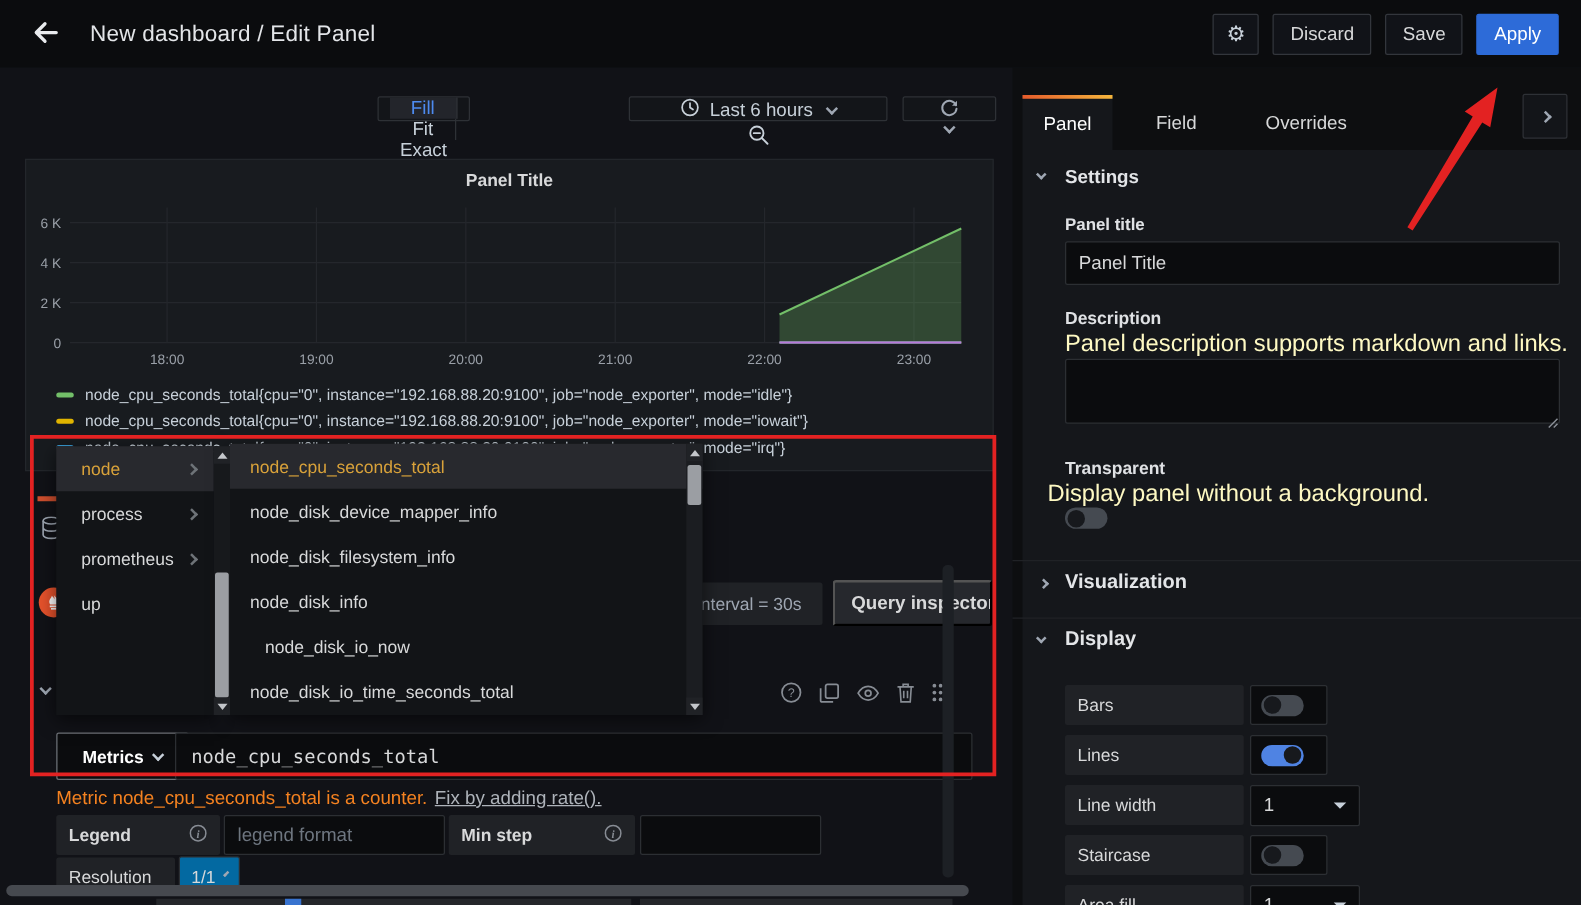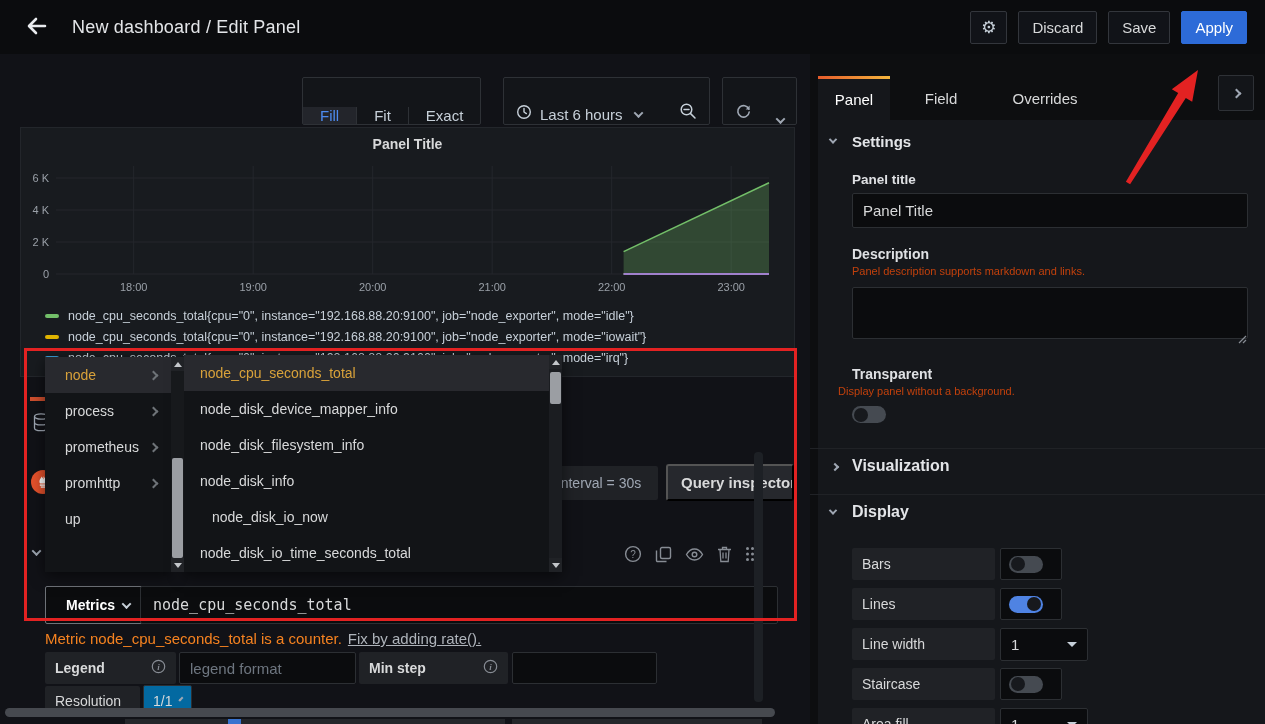--- a/index.html
+++ b/index.html
@@ -10,21 +10,21 @@
   
   .topnav { position:absolute; left:0; top:0; width:1265px; height:54px; background:#0b0c0e; display:flex; align-items:center; }
   .backbtn { width:40px; height:40px; margin-left:16px; border:none; background:transparent; color:#e9ebee; cursor:pointer; display:flex; align-items:center; justify-content:center; }
   .navtitle { margin-left:16px; font-size:18px; color:#e3e5e8; letter-spacing:.2px; }
   .nav-actions { margin-left:auto; display:flex; gap:11px; padding-right:18px; align-items:center; }
   .btn { height:33px; border-radius:2px; border:1px solid #33363c; background:#111318; color:#d8d9da; font-size:15px; font-family:"Liberation Sans",sans-serif; padding:0 13px; cursor:pointer; display:flex; align-items:center; justify-content:center; }
   .btn.icon-btn { width:37px; padding:0; font-size:17px; color:#c7d0d9; }
   .btn.primary { background:#2d6bd8; border-color:#2d6bd8; color:#fff; }
 
   
-  .group { position:absolute; top:77px; height:48px; background:#131519; border:1px solid #2e3136; border-radius:2px; display:flex; align-items:flex-end; }
+  .group { position:absolute; top:77px; height:20px; background:#131519; border:1px solid #2e3136; border-radius:2px; display:flex; align-items:center;flex-direction:column; }
   .seg { display:flex; align-items:center; padding:0 17px; font-size:15px; color:#c7d0d9; cursor:pointer; border-right:1px solid #2e3136; }
   .seg:last-child { border-right:none; }
   .seg.active { background:#23252b; color:#4d8bf0; }
   .tp-part { display:flex; align-items:center; gap:8px; padding:0 12px; cursor:pointer; }
   .vdiv { width:1px; background:#2e3136; }
   .chv { display:inline-block; width:7px; height:7px; border-right:2px solid currentColor; border-bottom:2px solid currentColor; }
   .chv.down { transform:rotate(45deg) translate(-1px,-1px); }
   .chv.right { transform:rotate(-45deg); }
   .timelabel { font-size:15px; color:#c7d0d9; }
 
@@ -73,21 +73,21 @@
   
   .sidebar { position:absolute; left:810px; top:54px; width:455px; height:670px; background:#0d0e10; }
   .sb-content { position:absolute; left:8px; top:66px; right:0; bottom:0; background:#15171b; }
   .tab { position:absolute; top:22px; height:44px; display:flex; align-items:center; justify-content:center; font-size:15px; color:#d8d9da; cursor:pointer; }
   .tab.active { background:#15171b; border-top:3px solid; border-image:linear-gradient(to right,#e55a2b,#f5b73d) 1; color:#fff; }
   .collapse-btn { position:absolute; left:408px; top:21px; width:36px; height:36px; background:#131519; border:1px solid #2e3136; border-radius:2px; color:#9fa7b3; display:flex; align-items:center; justify-content:center; cursor:pointer; }
   .sec-head { position:absolute; font-size:15px; font-weight:bold; color:#e3e5e8; }
   .sec-chev { position:absolute; color:#9fa7b3; }
   .fld-label { position:absolute; font-size:13.5px; color:#c7d0d9; }
   .fld-label.b { font-weight:bold; color:#dfe1e4; font-size:14px; }
-  .hint { position:absolute; font-size:11px; color:#c2410c; }
+  .hint { position:absolute; font-size:19px; color:#fef9c3; }
   .s-input { position:absolute; background:#0b0c0e; border:1px solid #2c2f33; border-radius:2px; color:#d8d9da; font-size:15px; padding:0 10px; font-family:"Liberation Sans",sans-serif; }
   .s-textarea { position:absolute; background:#0b0c0e; border:1px solid #2c2f33; border-radius:2px; resize:none; }
   .rz { position:absolute; right:3px; bottom:3px; }
   .divider { position:absolute; left:0; width:455px; height:1px; background:#202226; }
   .drow-label { position:absolute; width:143px; height:32px; background:#202226; border-radius:2px; color:#d8d9da; font-size:14px; display:flex; align-items:center; padding-left:10px;text-align:right; }
   .drow-ctl { position:absolute; left:190px; height:32px; background:#0b0c0e; border:1px solid #2c2f33; border-radius:2px; display:flex; align-items:center; padding:0 8px; }
   .toggle { width:34px; height:17px; border-radius:9px; background:#454a51; position:relative; cursor:pointer; flex:none; }
   .toggle .knob { position:absolute; top:1.5px; left:2px; width:14px; height:14px; border-radius:50%; background:#17191d; }
   .toggle.on { background:#4f83e3; }
   .toggle.on .knob { left:auto; right:2px; }
@@ -307,24 +307,20 @@
       </div>
     <div class="dd-item">
         <span>process</span>
         <span class="cat-ch chv right"></span>
       </div>
     <div class="dd-item">
         <span>prometheus</span>
         <span class="cat-ch chv right"></span>
       </div>
     <div class="dd-item">
-        <span>promhttp</span>
-        <span class="cat-ch chv right"></span>
-      </div>
-    <div class="dd-item">
         <span>up</span>
       </div>
   </div>
   <div class="sb" style="left:171px; top:357px; height:215px; z-index:32;">
     <div class="ar" style="top:0;">
         <span class="tri-up"></span>
       </div>
     <div class="thumb" style="top:101px; height:100px;"></div>
     <div class="ar" style="bottom:0;">
         <span class="tri-dn"></span>

